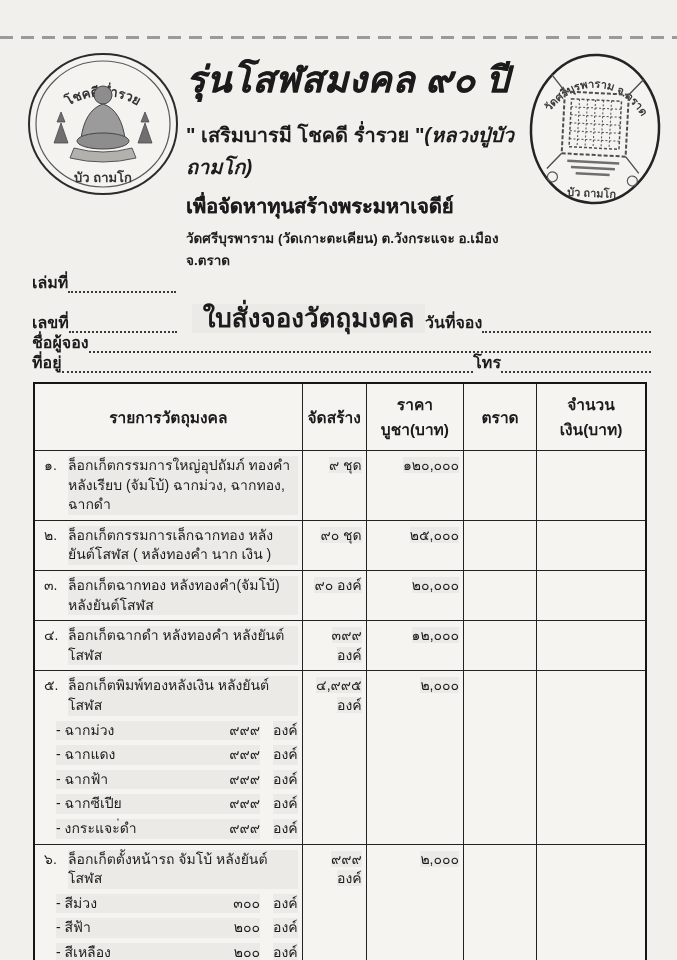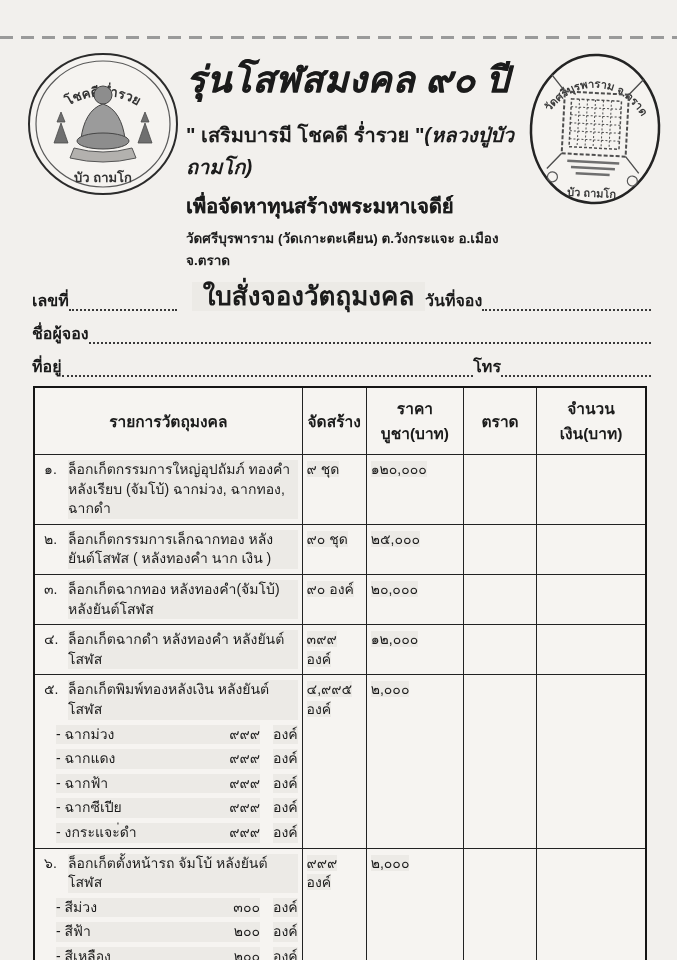--- a/index.html
+++ b/index.html
@@ -20,27 +20,27 @@
   .temple{font-size:13.5px;font-weight:bold;margin-top:5px}
   
   .form-area{margin:2px 26px 0 32px}
   .fline{display:flex;align-items:flex-end}
   .flabel{font-weight:bold;font-size:16px;line-height:1.25;white-space:nowrap}
   .dots{border-bottom:2.2px dotted #3a3a3a;height:15px}
   .w110{width:108px}.w150{width:150px}.grow{flex:1}
   .line2{display:grid;grid-template-columns:160px 1fr 226px;align-items:end;margin-top:2px}
   .line2 .fline{margin-top:18px}
   .form-title{font-size:26px;font-weight:bold;text-align:center;line-height:1.1}
-  .mt7{margin-top:13px}
+  .mt7{margin-top:0}
   
   .order-table{width:614px;margin:9px 26px 0 33px;border-collapse:collapse;border:2.5px solid #151515;background:#f6f4f1}
   .order-table th,.order-table td{border:1.6px solid #222}
   .order-table th{font-size:15.5px;padding:8px 2px;font-weight:bold}
   .order-table td{vertical-align:top;font-size:14px;line-height:1.4;padding:5px 4px}
-  .c-made,.c-price{text-align:left}
+  .c-made,.c-price{text-align:right}
   .item-main{display:flex;gap:7px;padding-left:5px}
   .row-no{flex:none;width:17px}
   .sub-row{display:flex;margin-top:5px;padding-left:17px}
   .sub-label{width:148px}
   .sub-qty{width:56px;text-align:right}
   .sub-unit{margin-left:13px}
   svg text{font-family:"Liberation Sans",sans-serif}
 </style>
 </head>
 <body>
@@ -101,20 +101,24 @@
     </g>
     <g fill="none" stroke="#5a5a5a" stroke-width="1.2">
       <circle cx="30" cy="130" r="5"></circle>
         <circle cx="110" cy="130" r="5"></circle>
     </g>
     <text x="70" y="148" font-size="11" font-weight="bold" fill="#3a3a3a" text-anchor="middle">บัว ถามโก</text>
   </svg>
 </div>
 
 <div class="form-area">
+  <div class="fline">
+    <span class="flabel">เล่มที่</span>
+    <span class="dots w110"></span>
+  </div>
   <div class="line2">
     <div class="fline">
       <span class="flabel">เลขที่</span>
       <span class="dots w110"></span>
     </div>
     <div class="form-title scan">ใบสั่งจองวัตถุมงคล</div>
     <div class="fline">
       <span class="flabel">วันที่จอง</span>
       <span class="dots grow"></span>
     </div>

